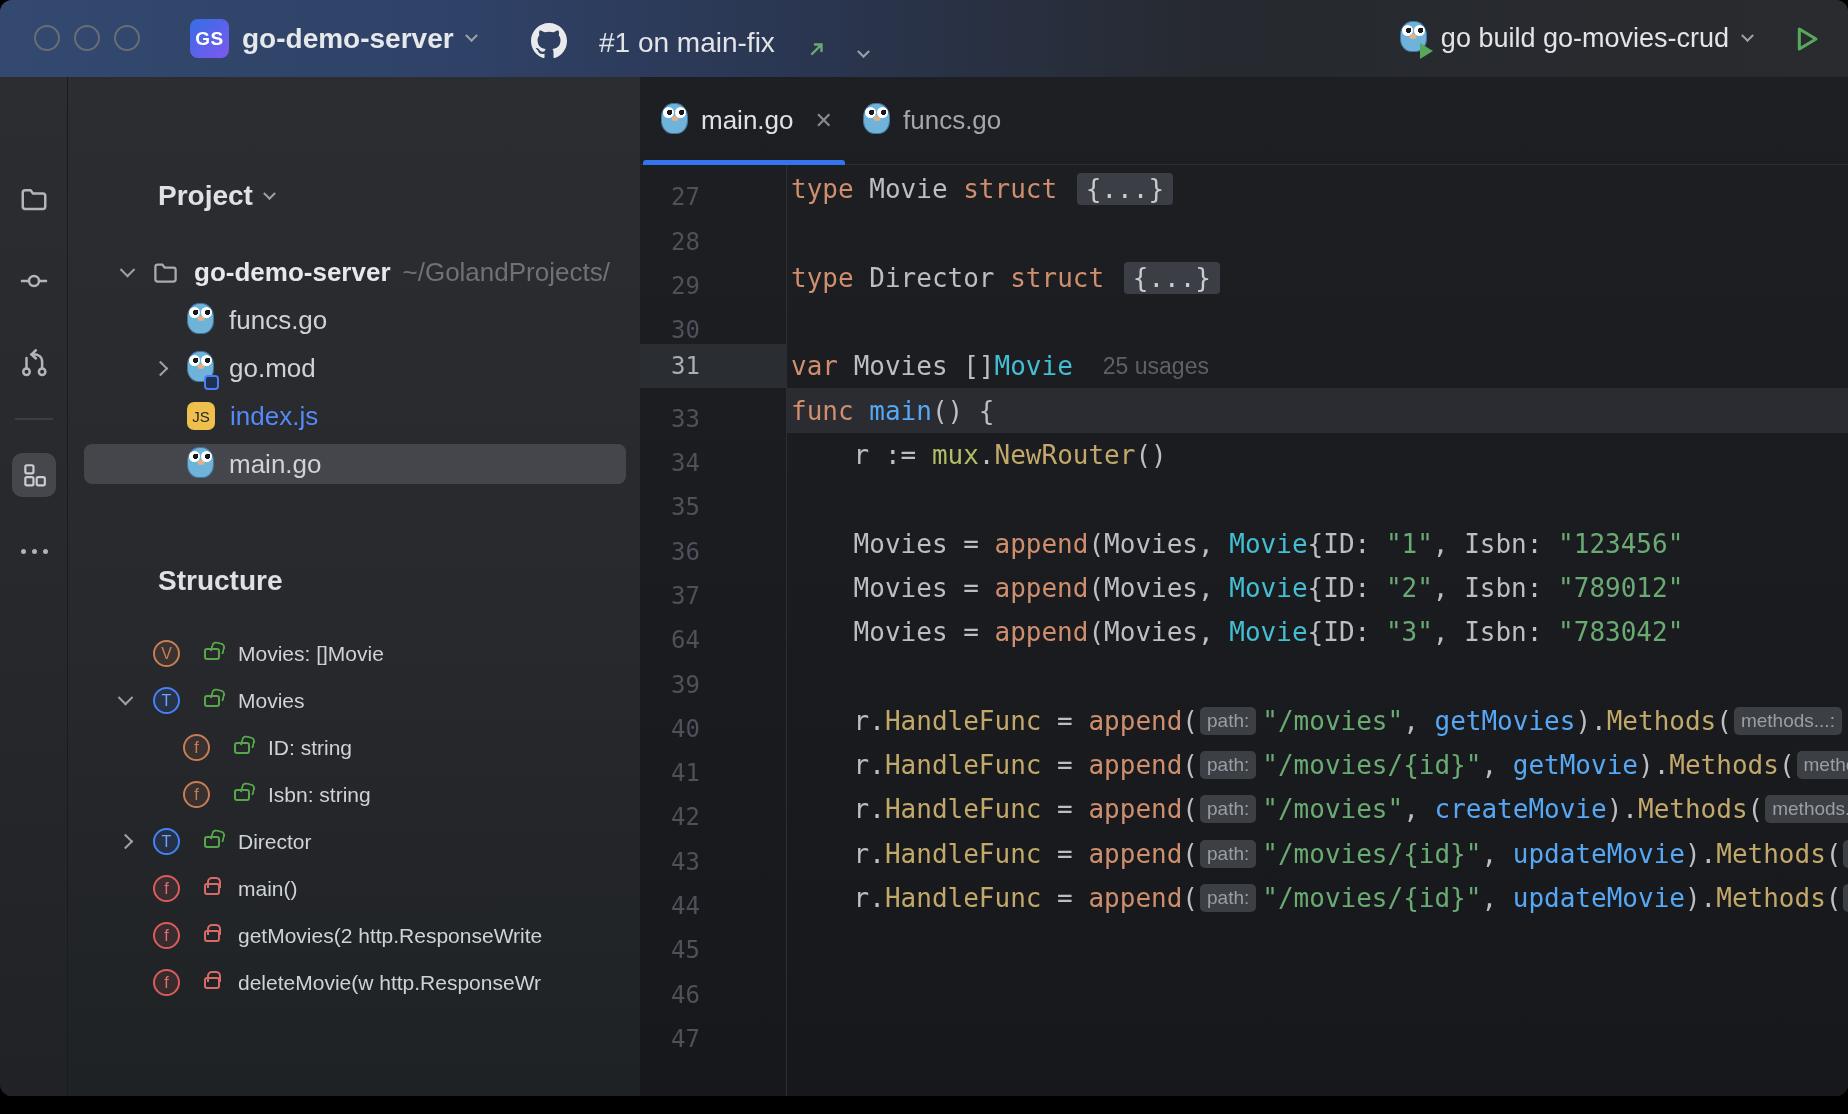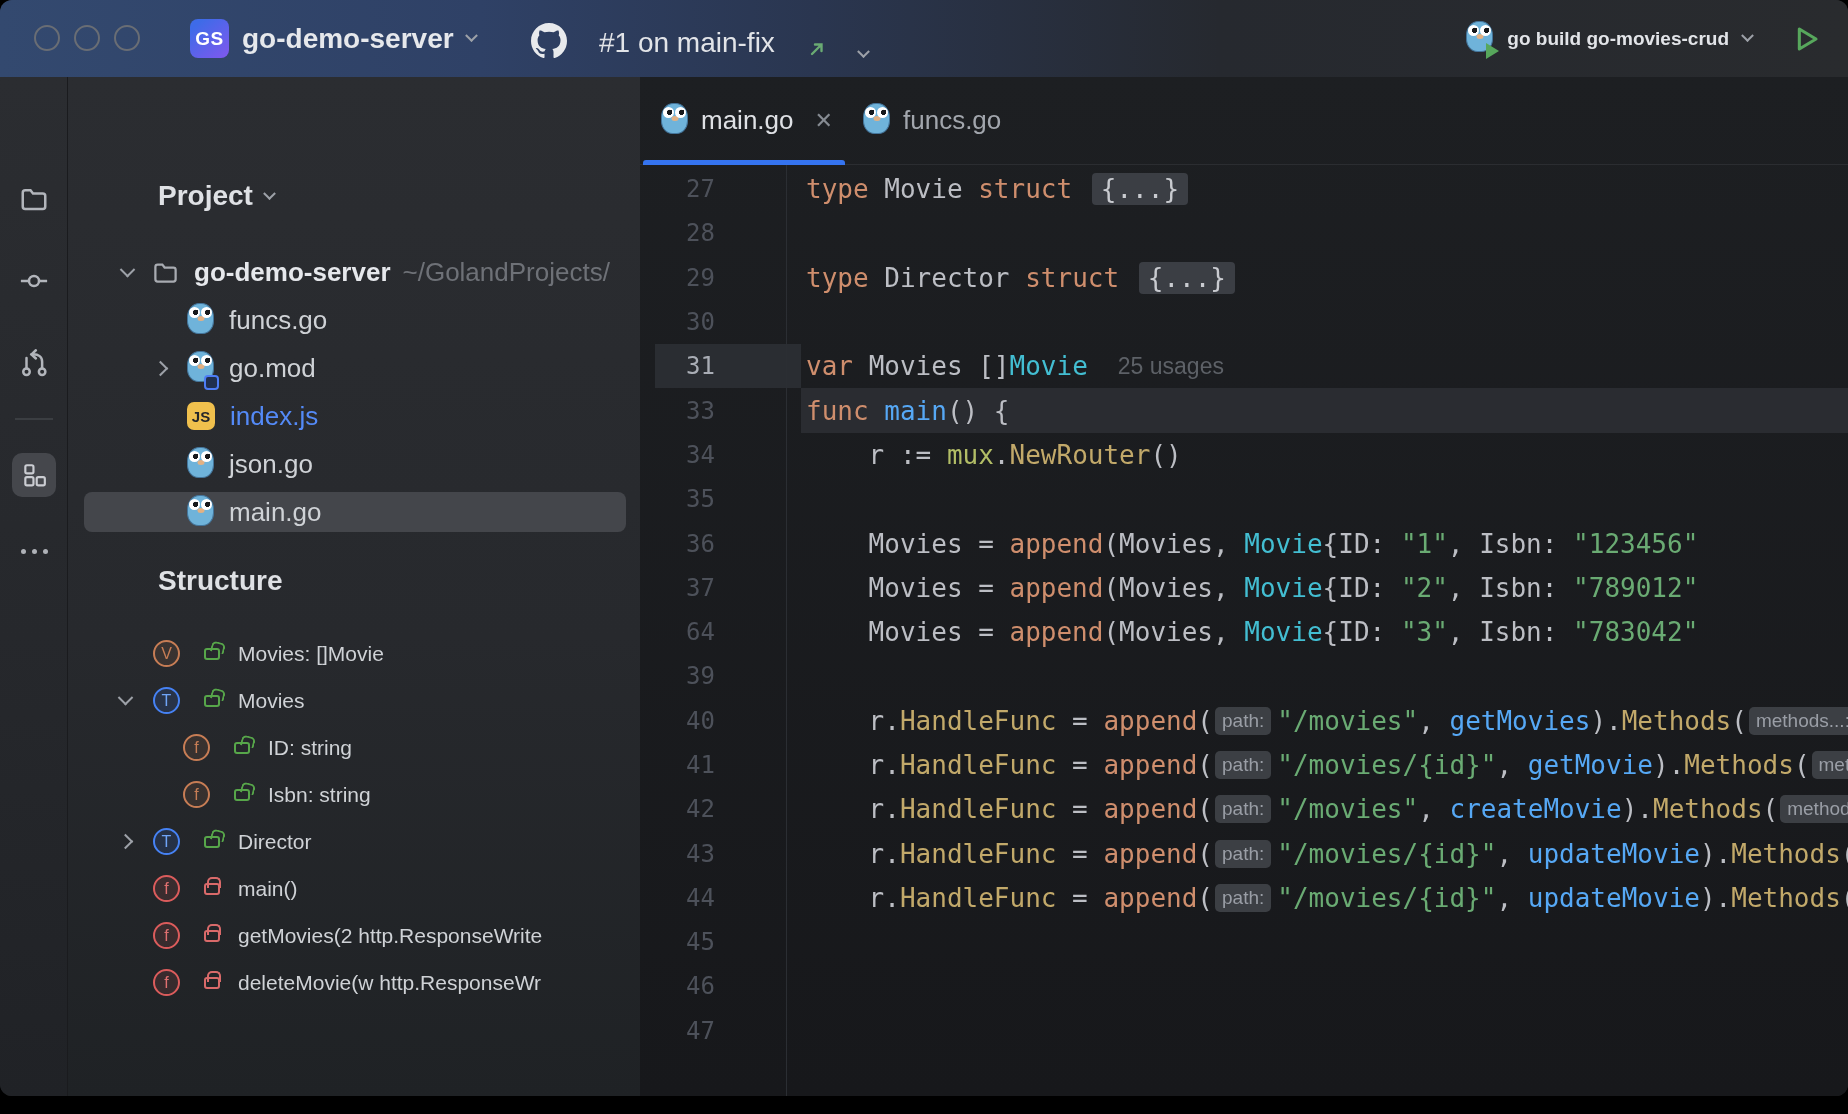--- a/index.html
+++ b/index.html
@@ -14,21 +14,21 @@
   .traffic { position:absolute; left:34px; top:25px; display:flex; gap:14px; }
   .traffic span { width:26px; height:26px; border:2px solid #696D74; border-radius:50%; }
   .tb-left { position:absolute; left:190px; top:0; height:77px; display:flex; align-items:center; gap:13px; }
   .gs { width:39px; height:39px; border-radius:8px; color:#fff; font-weight:700; font-size:19px;
     display:flex; align-items:center; justify-content:center; letter-spacing:.5px;
     background:linear-gradient(140deg,#3E6BE8 15%,#7C59EE 95%); }
   .tb-title { color:#E6E8EC; font-size:28px; font-weight:600; }
   .tb-vcs { position:absolute; left:531px; top:0; height:59px; display:flex; align-items:flex-end; gap:32px; }
   .tb-branch { color:#E2E4E8; font-size:28px; }
   .tb-run { position:absolute; right:26px; top:0; height:77px; display:flex; align-items:center; gap:14px; }
-  .tb-runcfg { color:#E2E4E8; font-size:19px;font-weight:bold; }
+  .tb-runcfg { color:#E2E4E8; font-size:27px; }
   .ch { display:inline-block; width:11px; height:11px;
     border-right:2.5px solid #9DA1A8; border-bottom:2.5px solid #9DA1A8; }
   .ch.down  { transform:rotate(45deg) translate(-2px,-2px); }
   .ch.right { transform:rotate(-45deg); }
   .ch.sm { width:9px; height:9px; }
 
   
   .gwrap { position:relative; flex:none; display:inline-block; }
   .gopher { display:inline-block; position:relative; width:27px; height:31px; flex:none;
     background:#6FB3DA; border:1.5px solid #44759B; border-radius:46% 46% 42% 42%; }
@@ -64,21 +64,21 @@
   .row > * { position:relative; }
   .row .ch { position:absolute; border-color:#9DA1A8; }
   .row .ch.pos-root { left:54px; }
   .row .ch.pos-mod  { left:87px; }
   .row.r-root { padding-left:84px; }
   .row.r-file { padding-left:119px; }
   .t-name { color:#CFD2D6; font-size:26px; margin-left:15px; }
   .r-root .t-name { color:#E6E8EC; font-weight:700; }
   .t-path { color:#6E7control177; color:#6E7177; font-size:26px; margin-left:12px; }
   .jsbadge { width:28px; height:28px; border-radius:7px; background:#F0C04D; color:#24262A;
-    font-weight:700; font-size:15px; display:inline-flex; align-items:center; justify-content:center; flex:none; }
+    font-weight:400; font-size:15px; display:inline-flex; align-items:center; justify-content:center; flex:none; }
 
   .sp-header { position:absolute; left:90px; top:488px; color:#DFE1E5; font-size:28px; font-weight:700; }
   .struct-list { position:absolute; left:0; top:553px; right:0; }
   .si { height:47px; display:flex; align-items:center; position:relative; white-space:nowrap; }
   .si.ind0 { padding-left:85px; }
   .si.ind1 { padding-left:115px; }
   .si .ch { position:absolute; left:52px; border-color:#9DA1A8; }
   .cb { width:27px; height:27px; border-radius:50%; display:inline-flex; align-items:center;
     justify-content:center; font-size:16px; flex:none; }
   .cb-orange { border:2px solid #C77D55; color:#C77D55; background:rgba(199,125,85,.12); }
@@ -102,21 +102,21 @@
   .tab.active { margin-left:3px; width:202px; }
   .tab.active::after { content:""; position:absolute; left:0; right:0; bottom:-1px; height:5px;
     background:#3574F0; border-radius:3px 3px 0 0; }
   .tab-label { font-size:26px; color:#A2A6AD; }
   .tab.active .tab-label { color:#DFE1E5; }
   .tab-close { color:#868B92; font-size:22px; margin-left:8px; }
 
   .codearea { position:absolute; left:0; top:88px; right:0; bottom:0; overflow:hidden;
     font-family:"DejaVu Sans Mono",monospace; font-size:26px; padding-top:2px; }
   .gutline { position:absolute; left:146px; top:0; bottom:0; width:1px; background:#2B2E33; z-index:4; }
-  .crow { height:44.3px; display:flex; align-items:center;margin-left:15px; }
+  .crow { height:44.3px; display:flex; align-items:flex-end; }
   .gut { width:146px; flex:none; text-align:right; padding-right:86px; font-size:24px; color:#4D515A; }
   .codecell { flex:1; display:flex; align-items:center; padding-left:5px; overflow:hidden; height:100%; }
   .crow.hlg .gut { background:#2A2D32; color:#A9ADB5; height:100%; line-height:44.3px; }
   .crow.hll .codecell { background:#2A2C31; }
   .codecell span { white-space:pre; }
   .kw{color:#CF8E6D} .def{color:#BCBEC4} .typ{color:#43BED2} .str{color:#6AAB73}
   .fn{color:#56A8F5} .mem{color:#C2A96A} .pkg{color:#B2BD66}
   .fold { background:#3B3E44; color:#C9CBD0; border-radius:4px; padding:1px 9px; margin-left:4px; }
   .chip { background:#3C3F44; color:#9A9EA6; border-radius:5px; padding:3px 7px; margin:0 6px 0 2px;
     font-family:"Liberation Sans",sans-serif; font-size:19px; }
@@ -221,24 +221,20 @@
         </div>
         <div class="row r-file">
           <span class="ch right pos-mod"></span>
           <span class="gwrap"><span class="gopher"><i class="nose"></i></span><i class="gbadge-mod"></i></span>
           <span class="t-name">go.mod</span>
         </div>
         <div class="row r-file">
           <span class="jsbadge">JS</span>
           <span class="t-name" style="color: rgb(84, 138, 247);">index.js</span>
         </div>
-        <div class="row r-file">
-          <span class="gwrap"><span class="gopher"><i class="nose"></i></span></span>
-          <span class="t-name">json.go</span>
-        </div>
         <div class="row r-file selected">
           <span class="gwrap"><span class="gopher"><i class="nose"></i></span></span>
           <span class="t-name">main.go</span>
         </div>
       </div>
     <div class="sp-header">Structure</div>
     <div class="struct-list">
         <div class="si ind0">
           <span class="cb cb-orange">V</span>
           <span class="lock lock-open"></span>

